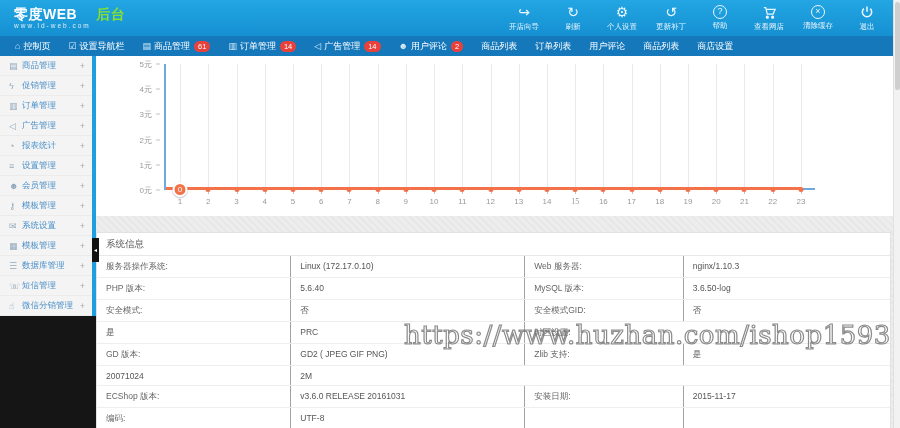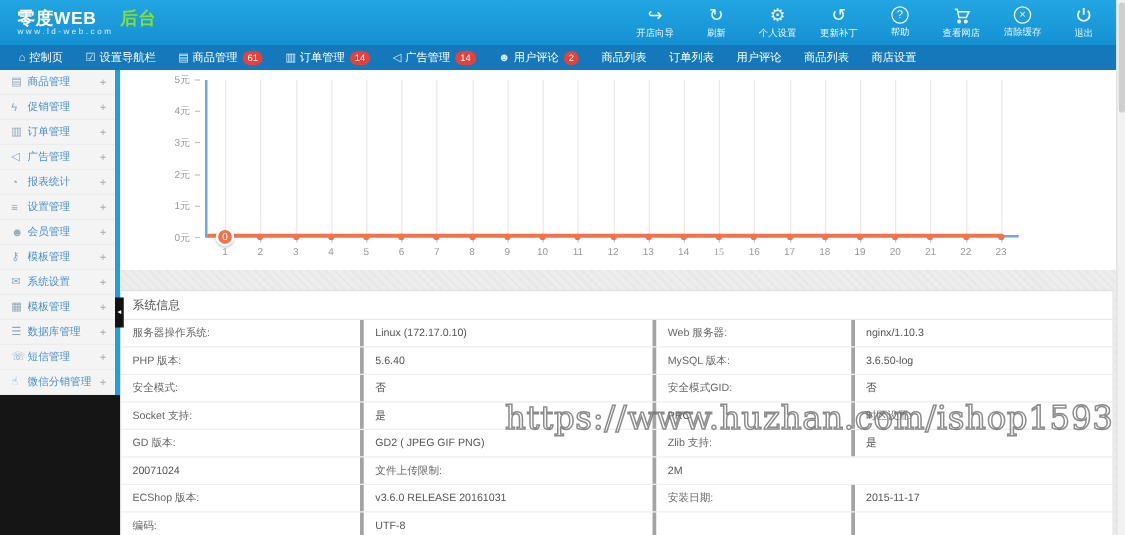--- a/index.html
+++ b/index.html
@@ -51,21 +51,21 @@
     line-height:11px; text-align:center; z-index:3; }
   .y-axis-labels { position:absolute; left:0; top:8px; bottom:26px; width:64px; }
   .y-lbl { position:absolute; right:8px; transform:translateY(-50%); font-size:8px; color:#999; }
   .y-tickmark { position:absolute; right:0; width:4px; height:1px; background:#b9c6d2; transform:translateY(-50%); }
 
   
   .info-panel { margin:16px 2px 0 0; background:#fff; border:1px solid #e2e2e2; }
   .info-title { font-size:9.5px; color:#555; padding:5px 9px 4px; border-bottom:1px solid #e8e8e8; }
   .t-row { display:grid; grid-template-columns:24.5% 29.5% 20% 26%; border-bottom:1px solid #eee; }
   .t-row:last-child { border-bottom:none; }
-  .t-cell { font-size:8.5px; padding:5px 9px 4px; border-right:3px solid #a3a3a3; min-height:19px; color:#555; white-space:nowrap; overflow:hidden; }
+  .t-cell { font-size:8.5px; padding:5px 9px 4px; border-right:1px solid #a3a3a3; min-height:19px; color:#555; white-space:nowrap; overflow:hidden; }
   .t-cell:last-child { border-right:none; }
   .t-lbl { color:#666; }
 
   
   .watermark { position:absolute; left:404px; top:320px; z-index:30; pointer-events:none;
     font-family:"DejaVu Serif","Liberation Serif",serif; font-size:26px; letter-spacing:.5px; white-space:nowrap;
     color:rgba(255,255,255,.12); -webkit-text-stroke:1.2px rgba(110,110,110,.8); }
   .scrollbar { position:absolute; top:0; right:0; bottom:0; width:7px; background:#f2f2f2; border-left:1px solid #e0e0e0; z-index:40; }
   .scroll-thumb { position:absolute; top:2px; left:1px; width:5px; height:88px; background:#cfcfcf; border-radius:3px; cursor:pointer; }
 </style>
@@ -371,34 +371,32 @@
             <div class="t-cell t-lbl">MySQL 版本:</div>
             <div class="t-cell t-val">3.6.50-log</div>
           </div>
           <div class="t-row">
             <div class="t-cell t-lbl">安全模式:</div>
             <div class="t-cell t-val">否</div>
             <div class="t-cell t-lbl">安全模式GID:</div>
             <div class="t-cell t-val">否</div>
           </div>
           <div class="t-row">
-            <div class="t-cell t-lbl">Socket 支持:</div>
             <div class="t-cell t-val">是</div>
             <div class="t-cell t-val">PRC</div>
             <div class="t-cell t-lbl">时区设置:</div>
           </div>
           <div class="t-row">
             <div class="t-cell t-lbl">GD 版本:</div>
             <div class="t-cell t-val">GD2 ( JPEG GIF PNG)</div>
             <div class="t-cell t-lbl">Zlib 支持:</div>
             <div class="t-cell t-val">是</div>
           </div>
           <div class="t-row">
             <div class="t-cell t-val">20071024</div>
-            <div class="t-cell t-lbl">文件上传限制:</div>
             <div class="t-cell t-val">2M</div>
           </div>
           <div class="t-row">
             <div class="t-cell t-lbl">ECShop 版本:</div>
             <div class="t-cell t-val">v3.6.0 RELEASE 20161031</div>
             <div class="t-cell t-lbl">安装日期:</div>
             <div class="t-cell t-val">2015-11-17</div>
           </div>
           <div class="t-row">
             <div class="t-cell t-lbl">编码:</div>

